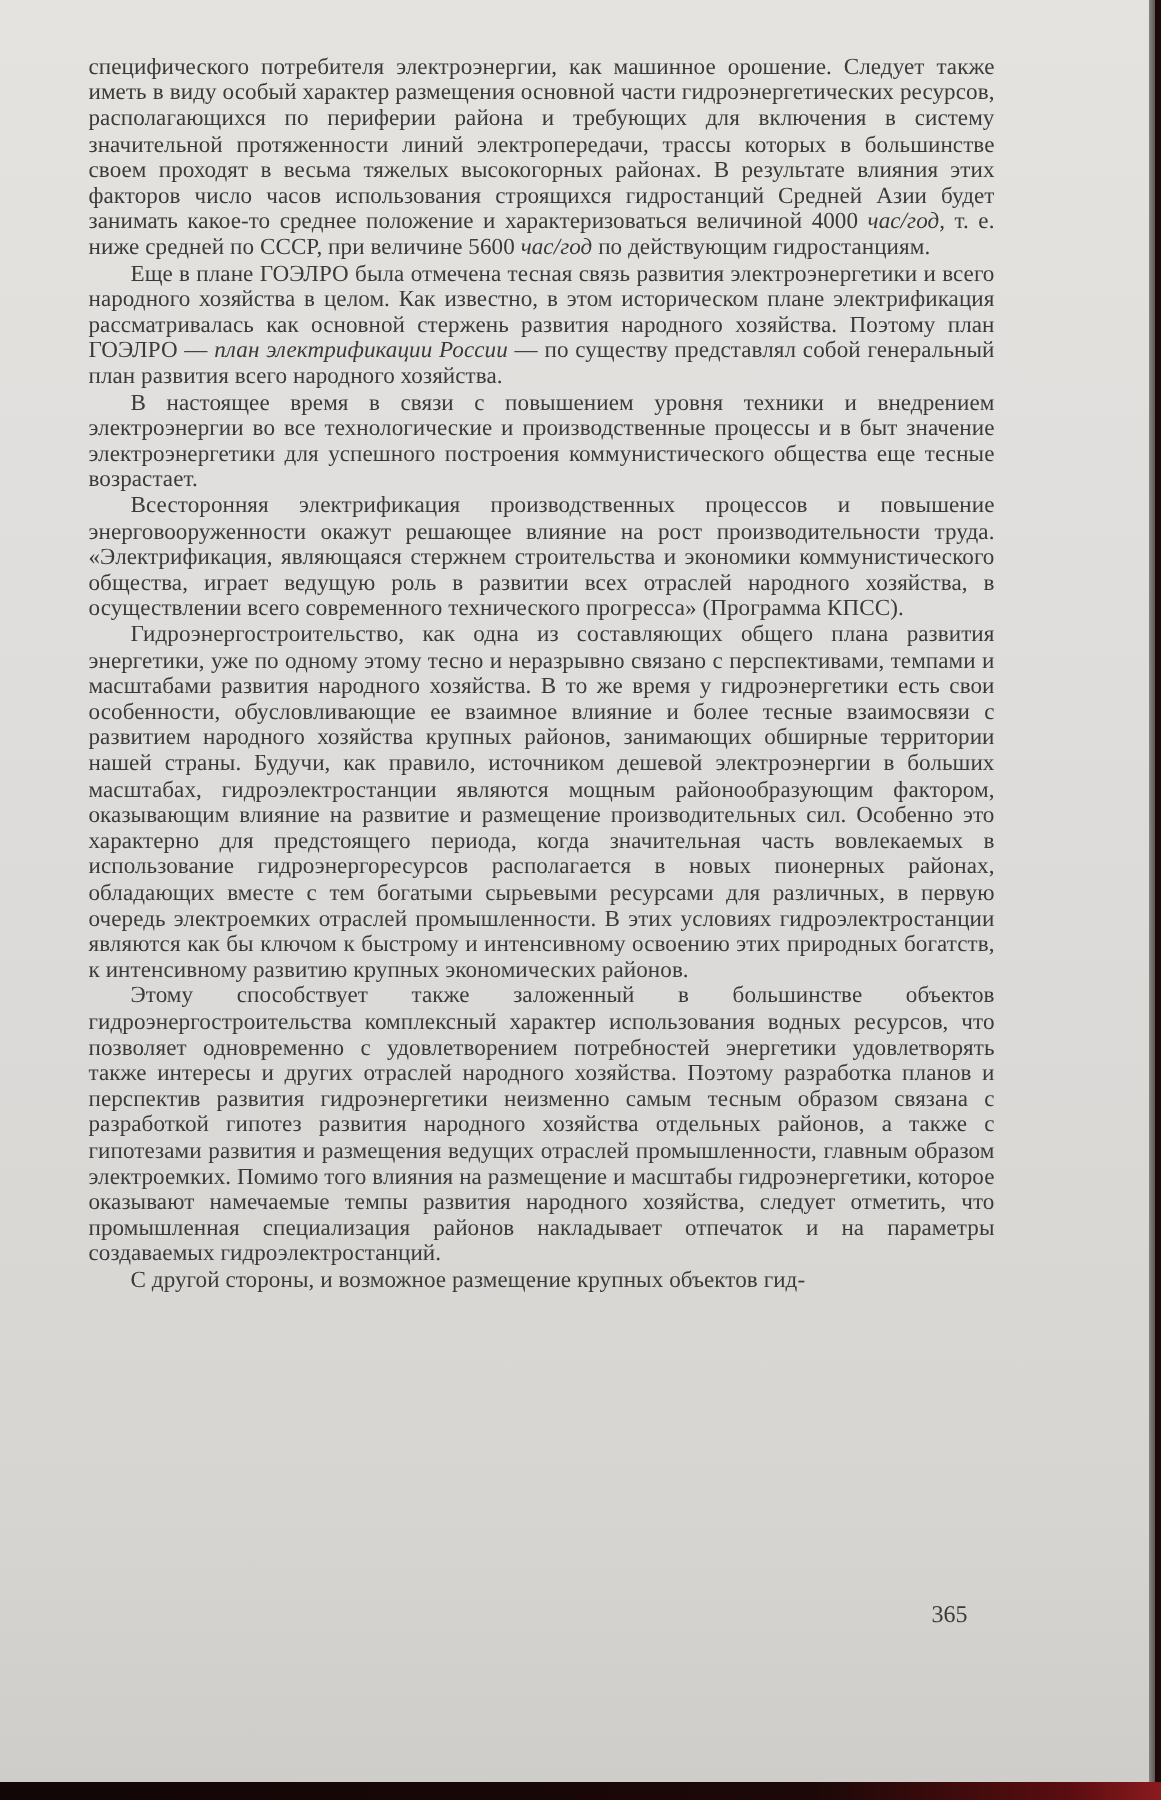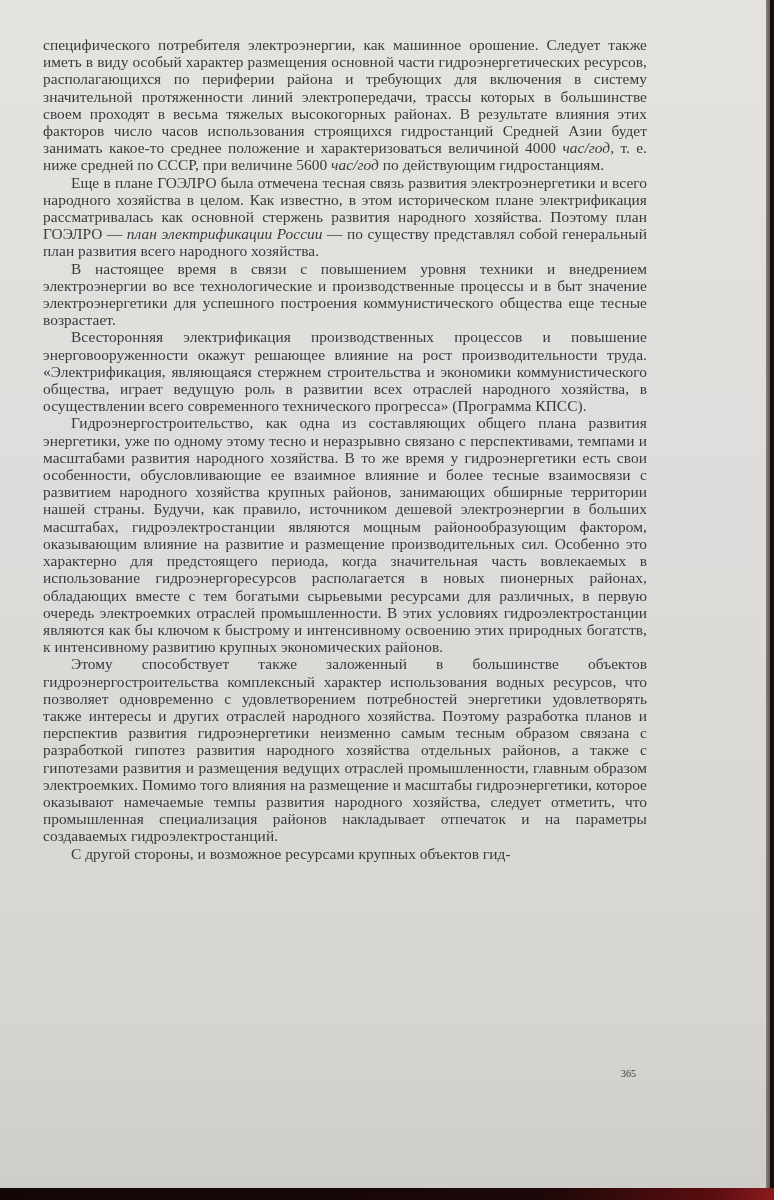--- a/index.html
+++ b/index.html
@@ -16,54 +16,54 @@
     }
     .page-edge {
       position: absolute; right: 0; top: 0; width: 4px; height: 1188px;
       background: linear-gradient(90deg, #8a8580, #5a5550);
     }
     .bottom-strip {
       position: absolute; left: 0; top: 1188px; width: 774px; height: 12px;
       background: linear-gradient(90deg, #120606 0%, #1c0808 70%, #5a0d10 92%, #8a1a1e 100%);
     }
     .text-block {
-      position: absolute; left: 43px; top: 36px; width: 604px;
+      position: absolute; left: 59px; top: 36px; width: 604px;
       color: #3a3a3a;
       font-size: 15.4px;
       line-height: 17.2px;
       text-align: justify;
       letter-spacing: 0.05px;
     }
     .text-block p {
       margin: 0;
       text-indent: 28px;
     }
     .text-block p.cont { text-indent: 0; }
     .text-block em { font-style: italic; }
     .page-number {
       position: absolute; left: 621px; top: 1068px;
-      font-size: 10px; color: #3a3a3a; text-align: center;
+      font-size: 16px; color: #3a3a3a; text-align: center;
     }
   </style>
 </head>
 <body>
 
 <div class="page">
   <div class="text-block">
     <p class="cont"><span>специфического потребителя электроэнергии, как машинное орошение. Следует также иметь в виду особый характер размещения основной части гидроэнергетических ресурсов, располагающихся по периферии района и требующих для включения в систему значительной протяженности линий электропередачи, трассы которых в большинстве своем проходят в весьма тяжелых высокогорных районах. В результате влияния этих факторов число часов использования строящихся гидростанций Средней Азии будет занимать какое-то среднее положение и характеризоваться величиной 4000 </span><em>час/год,</em><span> т. е. ниже средней по СССР, при величине 5600 </span><em>час/год</em><span> по действующим гидростанциям.</span></p>
 
     <p><span>Еще в плане ГОЭЛРО была отмечена тесная связь развития электроэнергетики и всего народного хозяйства в целом. Как известно, в этом историческом плане электрификация рассматривалась как основной стержень развития народного хозяйства. Поэтому план ГОЭЛРО — </span><em>план электрификации России</em><span> — по существу представлял собой генеральный план развития всего народного хозяйства.</span></p>
 
     <p><span>В настоящее время в связи с повышением уровня техники и внедрением электроэнергии во все технологические и производственные процессы и в быт значение электроэнергетики для успешного построения коммунистического общества еще тесные возрастает.</span></p>
 
     <p><span>Всесторонняя электрификация производственных процессов и повышение энерговооруженности окажут решающее влияние на рост производительности труда. «Электрификация, являющаяся стержнем строительства и экономики коммунистического общества, играет ведущую роль в развитии всех отраслей народного хозяйства, в осуществлении всего современного технического прогресса» (Программа КПСС).</span></p>
 
     <p><span>Гидроэнергостроительство, как одна из составляющих общего плана развития энергетики, уже по одному этому тесно и неразрывно связано с перспективами, темпами и масштабами развития народного хозяйства. В то же время у гидроэнергетики есть свои особенности, обусловливающие ее взаимное влияние и более тесные взаимосвязи с развитием народного хозяйства крупных районов, занимающих обширные территории нашей страны. Будучи, как правило, источником дешевой электроэнергии в больших масштабах, гидроэлектростанции являются мощным районообразующим фактором, оказывающим влияние на развитие и размещение производительных сил. Особенно это характерно для предстоящего периода, когда значительная часть вовлекаемых в использование гидроэнергоресурсов располагается в новых пионерных районах, обладающих вместе с тем богатыми сырьевыми ресурсами для различных, в первую очередь электроемких отраслей промышленности. В этих условиях гидроэлектростанции являются как бы ключом к быстрому и интенсивному освоению этих природных богатств, к интенсивному развитию крупных экономических районов.</span></p>
 
     <p><span>Этому способствует также заложенный в большинстве объектов гидроэнергостроительства комплексный характер использования водных ресурсов, что позволяет одновременно с удовлетворением потребностей энергетики удовлетворять также интересы и других отраслей народного хозяйства. Поэтому разработка планов и перспектив развития гидроэнергетики неизменно самым тесным образом связана с разработкой гипотез развития народного хозяйства отдельных районов, а также с гипотезами развития и размещения ведущих отраслей промышленности, главным образом электроемких. Помимо того влияния на размещение и масштабы гидроэнергетики, которое оказывают намечаемые темпы развития народного хозяйства, следует отметить, что промышленная специализация районов накладывает отпечаток и на параметры создаваемых гидроэлектростанций.</span></p>
 
-    <p><span>С другой стороны, и возможное ресурсами крупных объектов гид-</span></p>
+    <p><span>С другой стороны, и возможное размещение крупных объектов гид-</span></p>
   </div>
 
   <div class="page-number">365</div>
   <div class="page-edge"></div>
 </div>
 <div class="bottom-strip"></div>
 
 </body></html>

